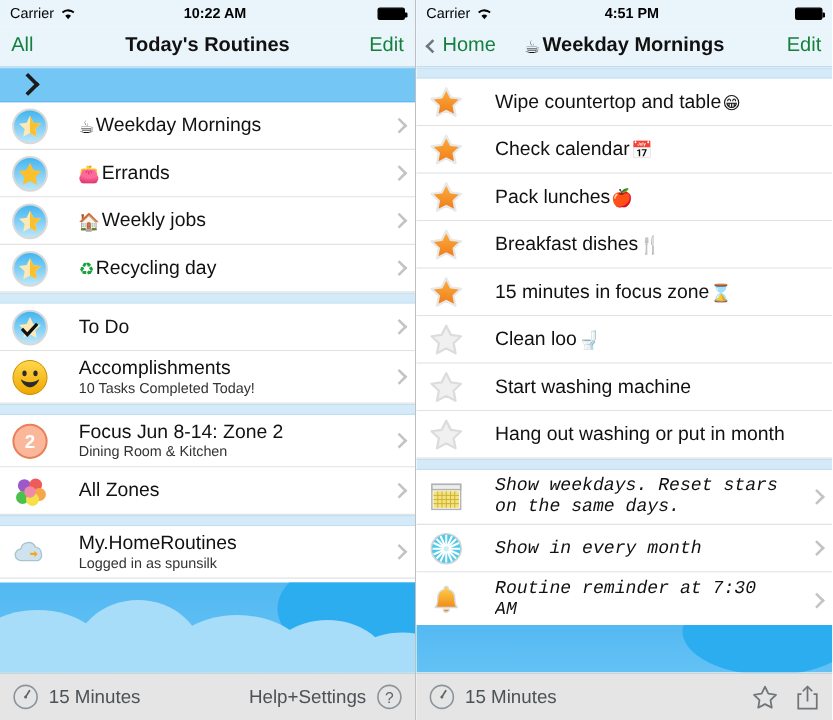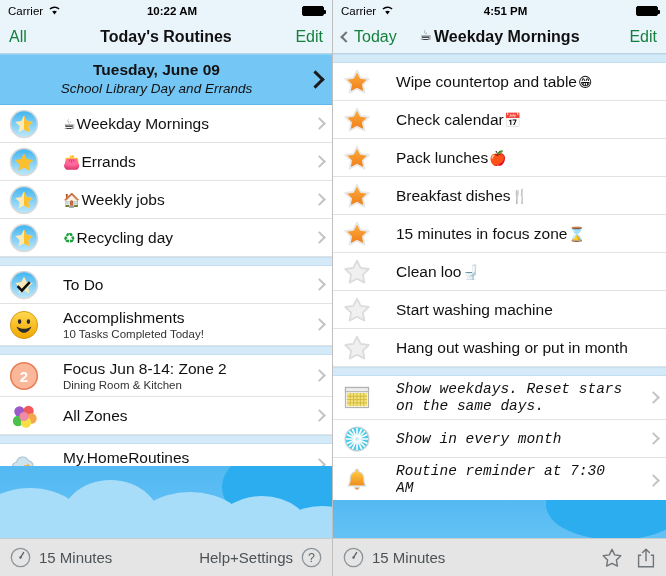--- a/index.html
+++ b/index.html
@@ -14,21 +14,21 @@
     background:#fff; display:flex; flex-direction:column;
   }
   .phone.left { border-right:1px solid #bfbfbf; }
 
   
   .statusbar {
     height:21px; flex:0 0 21px; background:#eaf4fb;
     display:flex; align-items:center; padding:0 8px;
     font-size:11.5px; color:#000; position:relative;
   }
-  .sb-left { display:flex; gap:5px; font-weight:400; }
+  .sb-left { display:flex; align-items:center; gap:5px; font-weight:400; }
   .sb-center {
     position:absolute; left:0; right:0; text-align:center;
     font-size:11.5px; font-weight:bold; pointer-events:none;margin-left:12px;
   }
   .sb-right { margin-left:auto; display:flex; align-items:center; }
   .wifi { display:inline-block; }
   .battery {
     width:22px; height:10px; border:1px solid #000; border-radius:2px;
     position:relative; background:#000;
   }
@@ -46,21 +46,21 @@
   .nav-btn { font-size:16px; color:#15803d; white-space:nowrap; cursor:pointer; }
   .nav-btn.back { display:flex; align-items:center; gap:2px; }
   .chev-back {
     display:inline-block; width:8px; height:8px;
     border-left:2.4px solid #6f7579; border-bottom:2.4px solid #6f7579;
     transform:rotate(45deg); margin-right:2px;
   }
   .nav-title {
     position:absolute; left:52px; right:52px; text-align:center;
     font-size:16px; font-weight:bold; color:#111; white-space:nowrap;
-    overflow:hidden; display:flex; justify-content:center; gap:2px;
+    overflow:hidden; display:flex; align-items:center; justify-content:center; gap:2px;
   }
   .nav-right { margin-left:auto; }
 
   
   .body { flex:1 1 auto; overflow:hidden; background:#fff; position:relative; }
 
   .gap { height:9px; background:#d5eaf8; border-top:1px solid #c3dff2; border-bottom:1px solid #c3dff2; }
 
   .row {
     display:flex; align-items:center; background:#fff;
@@ -151,24 +151,20 @@
       <div class="nav-btn">All</div>
       <div class="nav-title">
         <span>Today's Routines</span>
       </div>
       <div class="nav-btn nav-right">Edit</div>
     </div>
 
     <div class="body">
 
       <div class="hero">
-        <div class="txt">
-          <span class="title">Tuesday, June 09</span>
-          <span class="sub">School Library Day and Errands</span>
-        </div>
         <span class="chev"></span>
       </div>
 
       <div class="row">
         <span class="icon-wrap">
           <svg width="30" height="30" viewBox="0 0 30 30">
             <defs>
                 <linearGradient id="skyg1" x1="0" y1="0" x2="0" y2="1">
                   <stop offset="0" stop-color="#3fb4f0"></stop>
                   <stop offset="1" stop-color="#bfe8fb"></stop>
@@ -380,21 +376,21 @@
       </div>
       <div class="sb-center">4:51 PM</div>
       <div class="sb-right">
         <span class="battery"></span>
       </div>
     </div>
 
     <div class="navbar">
       <div class="nav-btn back">
         <span class="chev-back"></span>
-        <span>Today</span>
+        <span>Home</span>
       </div>
       <div class="nav-title">
         <span class="emo">☕</span>
         <span>Weekday Mornings</span>
       </div>
       <div class="nav-btn nav-right">Edit</div>
     </div>
 
     <div class="body">
 

